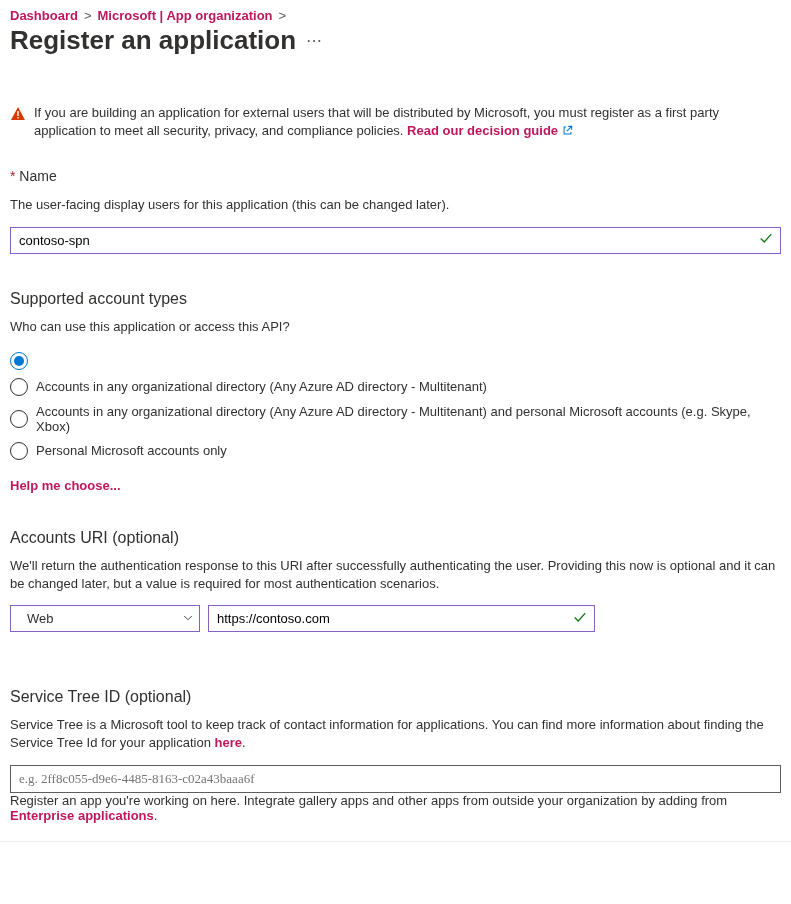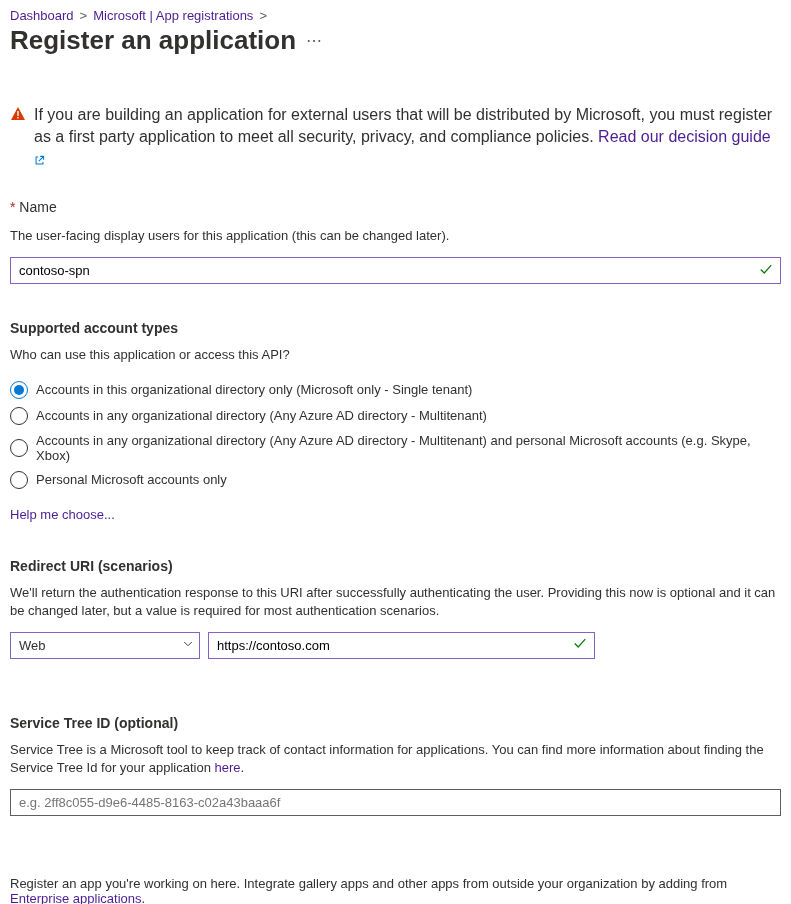--- a/index.html
+++ b/index.html
@@ -5,37 +5,37 @@
   * { box-sizing: border-box; }
   body {
     margin: 0;
     padding: 8px 10px;
     font-family: "Segoe UI", -apple-system, sans-serif;
     font-size: 13px;
     color: #323130;
     background: #fff;
     width: 791px;
   }
-  a { color: #4c1d95; text-decoration: none; cursor: pointer; }
+  a { color: #be185d; text-decoration: none; cursor: pointer; font-weight: bold; }
 
   .breadcrumb { font-size: 13px; color: #605e5c; display: flex; align-items: center; gap: 6px; margin-bottom: 2px;}
   .breadcrumb .sep { color: #605e5c; }
 
   .page-title-row { display: flex; align-items: center; gap: 10px; margin-bottom: 48px; }
   h1 { font-size: 26px; font-weight: 600; margin: 0; }
   .ellipsis { color: #605e5c; font-size: 16px; cursor: pointer; }
 
   .warning-box { display: flex; gap: 8px; margin-bottom: 28px; }
   .warning-icon { color: #d83b01; flex-shrink: 0; margin-top: 2px; }
-  .warning-text { font-size: 16px; line-height: 1.4; }
+  .warning-text { font-size: 13px; line-height: 1.4; }
 
   .required { color: #a4262c; }
 
   .section-label { font-size: 14px; margin-bottom: 12px; }
-  .section-title { font-size: 14px; margin-bottom: 10px; margin-top: 36px; font-weight: 700; }
+  .section-title { font-size: 16px; margin-bottom: 10px; margin-top: 36px; font-weight: 400; }
   .helper-text { font-size: 13px; color: #323130; margin-bottom: 12px; line-height: 1.4; }
 
   .input-wrap { position: relative; }
   .text-input {
     width: 100%;
     border: 1px solid #605e5c;
     padding: 5px 28px 5px 8px;
     font-size: 13px;
     font-family: inherit;
     outline: none;
@@ -57,54 +57,54 @@
     width: 18px; height: 18px; border: 1px solid #323130; border-radius: 50%; display: inline-flex; align-items: center; justify-content: center; flex-shrink:0;
   }
   .radio-row .circle.checked { border-color: #0078d4; }
   .radio-row .circle.checked::after { content:""; width:10px; height:10px; background:#0078d4; border-radius:50%; }
 
   .redirect-row { display: flex; gap: 8px; }
   .select-wrap { position: relative; width: 190px; }
   .select-box {
     width: 100%;
     border: 1px solid #8661c5;
-    padding: 5px 24px 5px 8px;
+    padding: 5px 24px 5px 16px;
     font-size: 13px;
     background: #fff;
     cursor: pointer;
   }
   .chev { position: absolute; right: 6px; top: 50%; transform: translateY(-50%); pointer-events:none; color:#323130; }
   .uri-input-wrap { position: relative; width: 387px; }
 
   .service-tree-input {
     width: 100%;
     border: 1px solid #605e5c;
     padding: 5px 8px;
     font-size: 13px;
-    font-family: Liberation Sans, sans-serif;
+    font-family: Liberation Serif, serif;
     outline: none;
   }
 
-  .bottom-note { margin-top: 60px; font-size: 13px; }
+  .bottom-note { font-size: 13px; }
 
   .divider { border-top: 1px solid #edebe9; margin: 18px -10px; }
   .ext-icon { color: #0078d4; }
 
   .name-field-block { margin-bottom: 0; }
 </style>
 </head>
 <body>
 
 
 
 
 <div class="breadcrumb">
   <a>Dashboard</a>
   <span class="sep">&gt;</span>
-  <a>Microsoft | App registrations</a>
+  <a>Microsoft | App organization</a>
   <span class="sep">&gt;</span>
 </div>
 
 
 <div class="page-title-row">
   <h1>Register an application</h1>
   <span class="ellipsis">⋯</span>
 </div>
 
 
@@ -144,41 +144,40 @@
     </span>
   </div>
 </div>
 
 
 <div class="section-title">Supported account types</div>
 <div class="helper-text">Who can use this application or access this API?</div>
 <div class="radio-group">
   <label class="radio-row">
     <span class="circle checked"></span>
-    <span>Accounts in this organizational directory only (Microsoft only - Single tenant)</span>
   </label>
   <label class="radio-row">
     <span class="circle"></span>
     <span>Accounts in any organizational directory (Any Azure AD directory - Multitenant)</span>
   </label>
   <label class="radio-row">
     <span class="circle"></span>
     <span>Accounts in any organizational directory (Any Azure AD directory - Multitenant) and personal Microsoft accounts (e.g. Skype, Xbox)</span>
   </label>
   <label class="radio-row">
     <span class="circle"></span>
     <span>Personal Microsoft accounts only</span>
   </label>
 </div>
 <div style="margin-top:14px;">
   <a>Help me choose...</a>
 </div>
 
 
-<div class="section-title">Redirect URI (scenarios)</div>
+<div class="section-title">Accounts URI (optional)</div>
 <div class="helper-text">We'll return the authentication response to this URI after successfully authenticating the user. Providing this now is optional and it can be changed later, but a value is required for most authentication scenarios.</div>
 <div class="redirect-row">
   <div class="select-wrap">
     <div class="select-box">Web</div>
     <span class="chev">
       <svg width="12" height="12" viewBox="0 0 16 16">
           <path fill="none" stroke="#323130" stroke-width="1.2" d="M3 6l5 5 5-5"></path>
         </svg>
     </span>
   </div>

